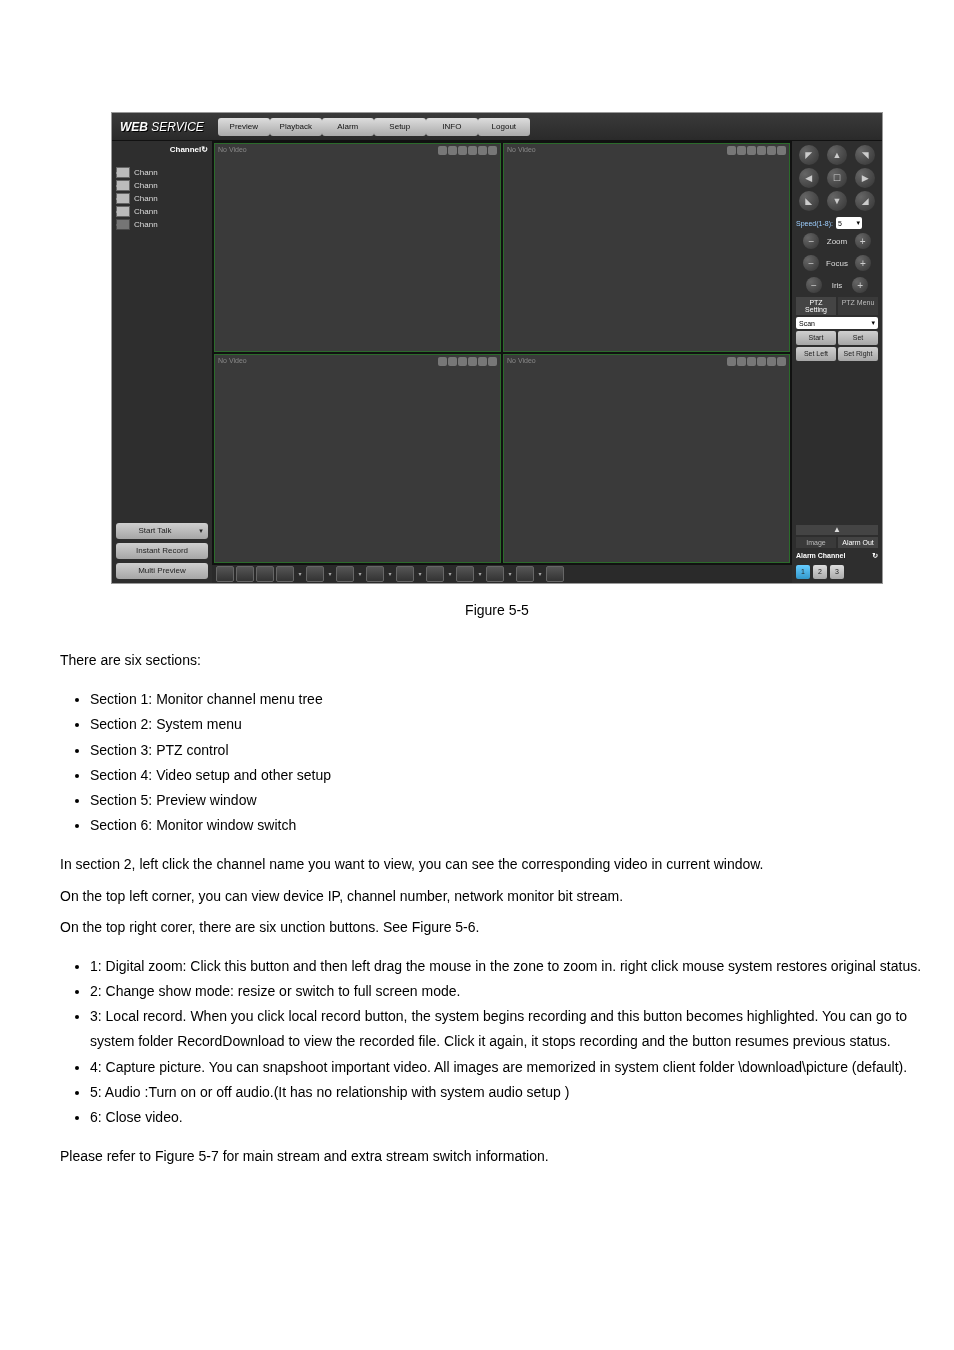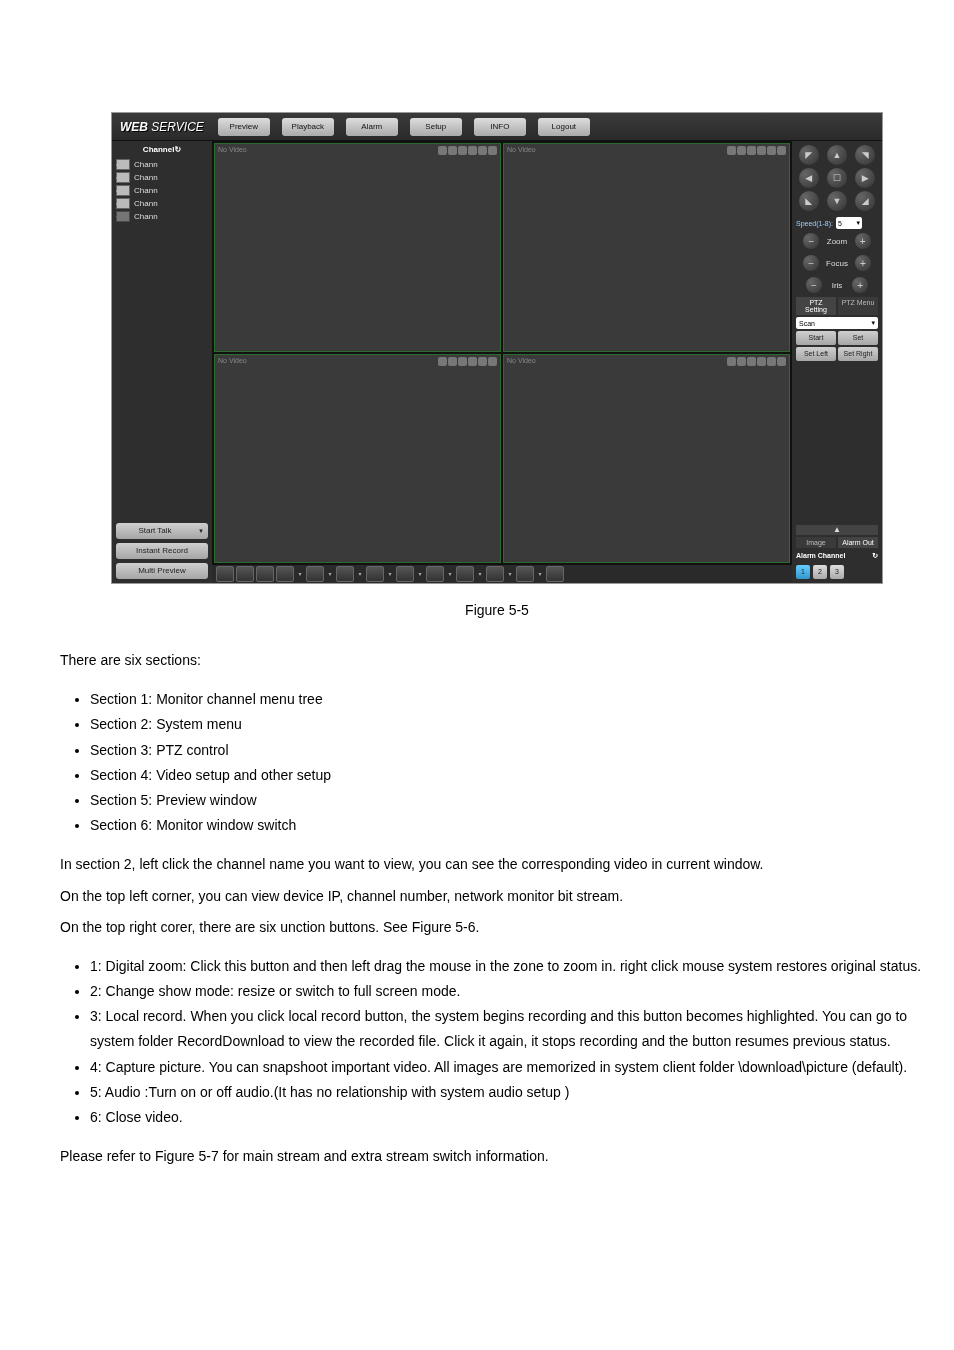--- a/index.html
+++ b/index.html
@@ -3,23 +3,23 @@
 <meta charset="utf-8">
 <style>
 body{margin:0;font-family:Arial,sans-serif;font-size:14px;color:#000;background:#fff}
 .page{width:954px;margin:0 auto;padding:0 20px 40px}
 .figure{width:770px;margin:112px auto 0;border:1px solid #999}
 .app{background:#d946ef;color:#e0e0e0;display:grid;grid-template-columns:100px 1fr 90px;grid-template-rows:28px 1fr;height:470px;font-size:8px}
 .topbar{grid-column:1/4;background:linear-gradient(#3a3a3a,#2a2a2a);display:flex;align-items:center;border-bottom:1px solid #111}
 .logo{font-style:italic;font-size:12px;padding:0 8px;text-shadow:1px 1px #000;color:#fff}
 .logo b{font-weight:700}
 .tabs{display:flex;margin-left:6px}
-.tab{width:52px;height:18px;line-height:18px;text-align:center;background:linear-gradient(#ddd,#aaa);color:#111;margin-right:12px;border-radius:3px;font-size:8px}
+.tab{width:52px;height:18px;line-height:18px;text-align:center;background:linear-gradient(#ddd,#aaa);color:#111;margin-right:0;border-radius:3px;font-size:8px}
 .left{background:#2e2e2e;padding:4px;display:flex;flex-direction:column}
-.lhdr{display:flex;justify-content:center;font-weight:bold;margin-bottom:4px;color:#fff}
+.lhdr{display:flex;justify-content:flex-end;font-weight:bold;margin-bottom:12px;color:#fff}
 .chi{display:flex;align-items:center;gap:4px;color:#ddd;margin:1px 0}
 .camico{width:12px;height:9px;background:#bbb;border:1px solid #666;position:relative}
 .camico:before{content:"";position:absolute;left:-4px;top:2px;width:0;height:0;border:3px solid transparent;border-right-color:#bbb}
 .camico.off{opacity:.5}
 .grow{flex:1}
 .lbtn{background:linear-gradient(#cfcfcf,#a6a6a6);color:#222;text-align:center;height:16px;line-height:16px;border-radius:3px;margin-top:4px;font-size:8px}
 .talkrow{display:flex;gap:0}
 .talkrow .lbtn:first-child{flex:1;border-radius:3px 0 0 3px}
 .drop{width:14px;border-radius:0 3px 3px 0;margin-top:4px;background:linear-gradient(#cfcfcf,#a6a6a6);text-align:center;line-height:16px;color:#222;font-size:7px}
 .center{display:flex;flex-direction:column;background:#222}

